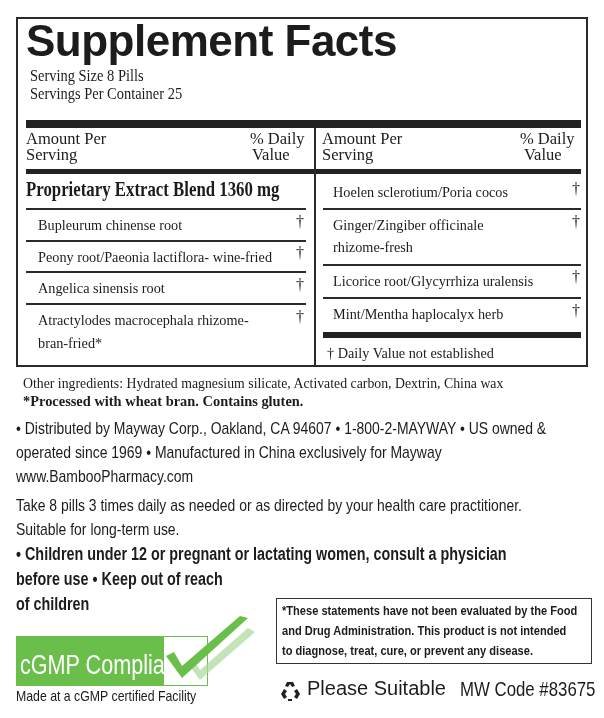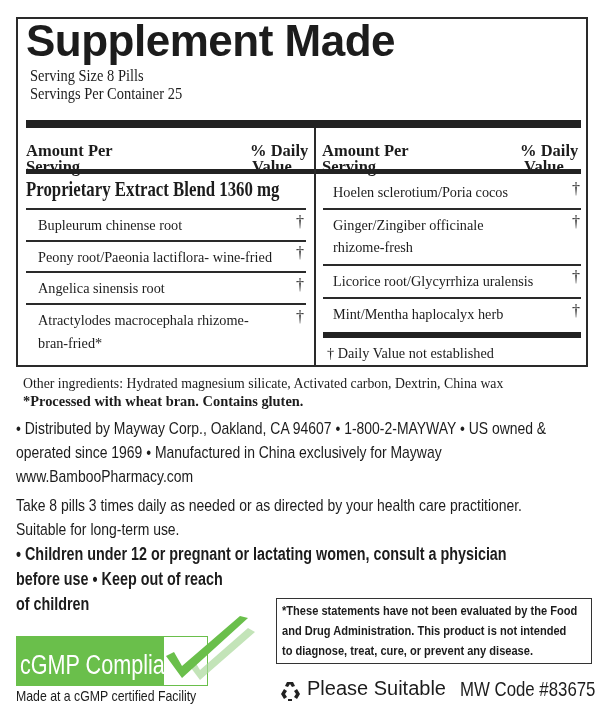--- a/index.html
+++ b/index.html
@@ -10,40 +10,40 @@
   .cond { font-family: "Liberation Sans Narrow", "Liberation Sans", "DejaVu Sans", sans-serif; }
 
   #facts-box { left:16px; top:17px; width:572px; height:350px; border:2px solid #2a2a2a; box-sizing:border-box; }
   #title { left:26px; top:16px; font-size:44px; font-weight:bold; letter-spacing:-0.5px; }
   .serving { left:30px; font-size:17px; transform:scaleX(0.85); transform-origin:left; white-space:nowrap; }
 
   .bar { background:#222; }
   .hline { background:#2a2a2a; height:2px; }
   .vline { background:#2a2a2a; width:2px; }
 
-  .hdr { font-weight:bold; font-size:16.5px; line-height:16px;margin-top:12px; }
+  .hdr { font-weight:normal; font-size:16.5px; line-height:16px; }
   .ing { font-size:15.5px; white-space:nowrap; transform:scaleX(0.92); transform-origin:left; }
   .dag { font-size:16px; }
 
   .small-serif { font-size:15.5px; white-space:nowrap; transform-origin:left; }
   .body-cond { font-size:17px; white-space:nowrap; transform:scaleX(0.82); transform-origin:left; }
   .bold-cond { font-size:17.5px; font-weight:bold; white-space:nowrap; transform:scaleX(0.82); transform-origin:left; }
 
   #fda-box { left:276px; top:598px; width:316px; height:66px; border:1.5px solid #333; box-sizing:border-box; }
   .fda-line { left:282px; font-size:13.5px; font-weight:bold; white-space:nowrap; transform:scaleX(0.82); transform-origin:left; }
 
   #cgmp-green { left:16px; top:636px; width:148px; height:50px; background:#6abf4b; }
   #cgmp-frame { left:163px; top:636px; width:45px; height:50px; border:1.5px solid #6abf4b; box-sizing:border-box; }
   #cgmp-text { left:20px; top:650px; color:#ffffff; font-size:27px; white-space:nowrap; transform:scaleX(0.80); transform-origin:left; }
 </style>
 </head>
 <body>
 
 <div id="facts-box" class="abs"></div>
-<div id="title" class="abs sans">Supplement Made</div>
+<div id="title" class="abs sans">Supplement Facts</div>
 <div class="abs serif serving" style="top:66px;">Serving Size 8 Pills</div>
 <div class="abs serif serving" style="top:84px;">Servings Per Container 25</div>
 
 <div class="abs bar" style="left:26px; top:120px; width:555px; height:8px;"></div>
 
 <div class="abs vline" style="left:314px; top:128px; height:239px;"></div>
 
 <div class="abs serif hdr" style="left:26px; top:131px;">
   <div>Amount Per</div>
   <div>Serving</div>

